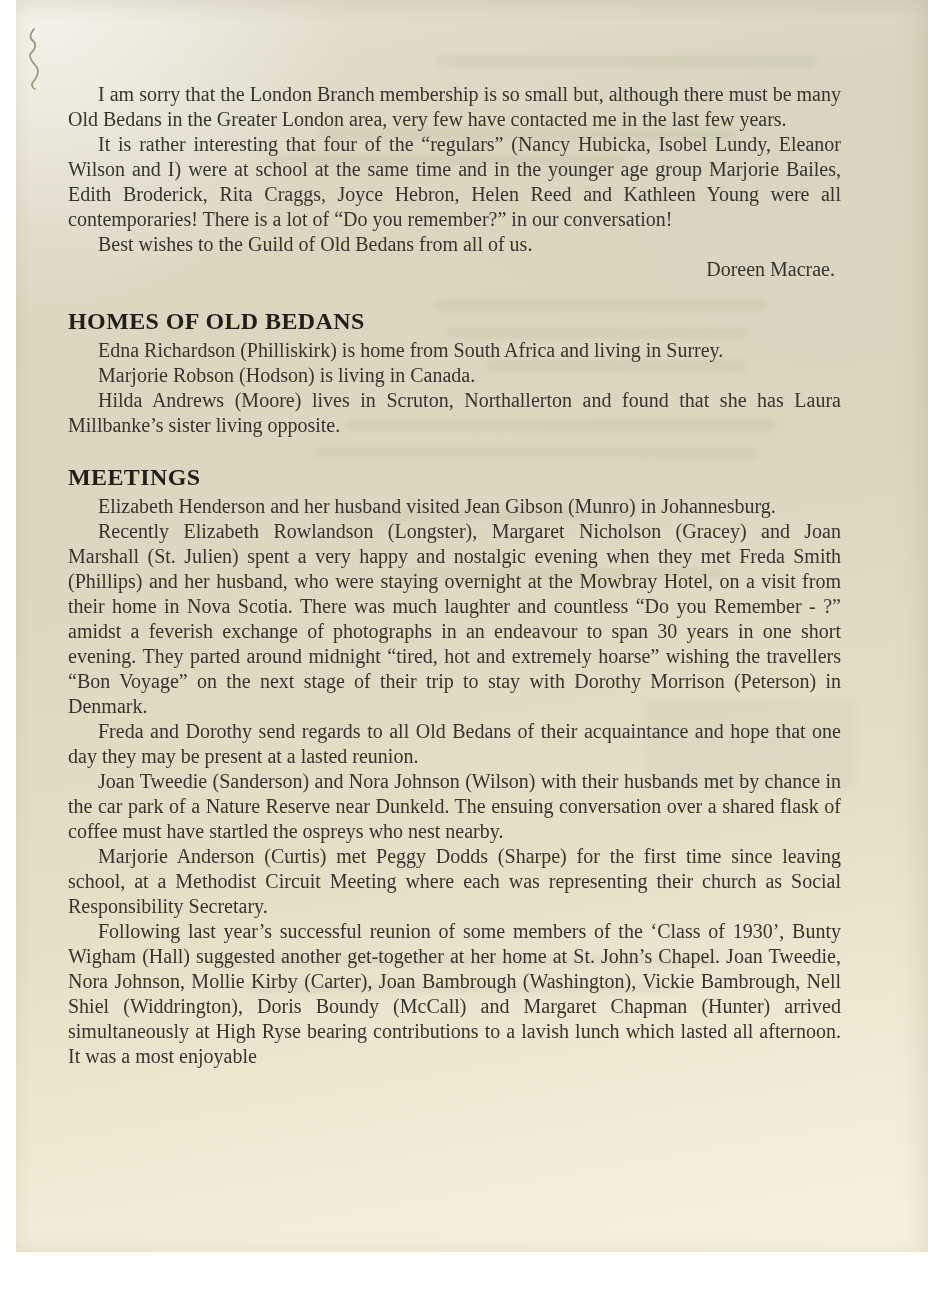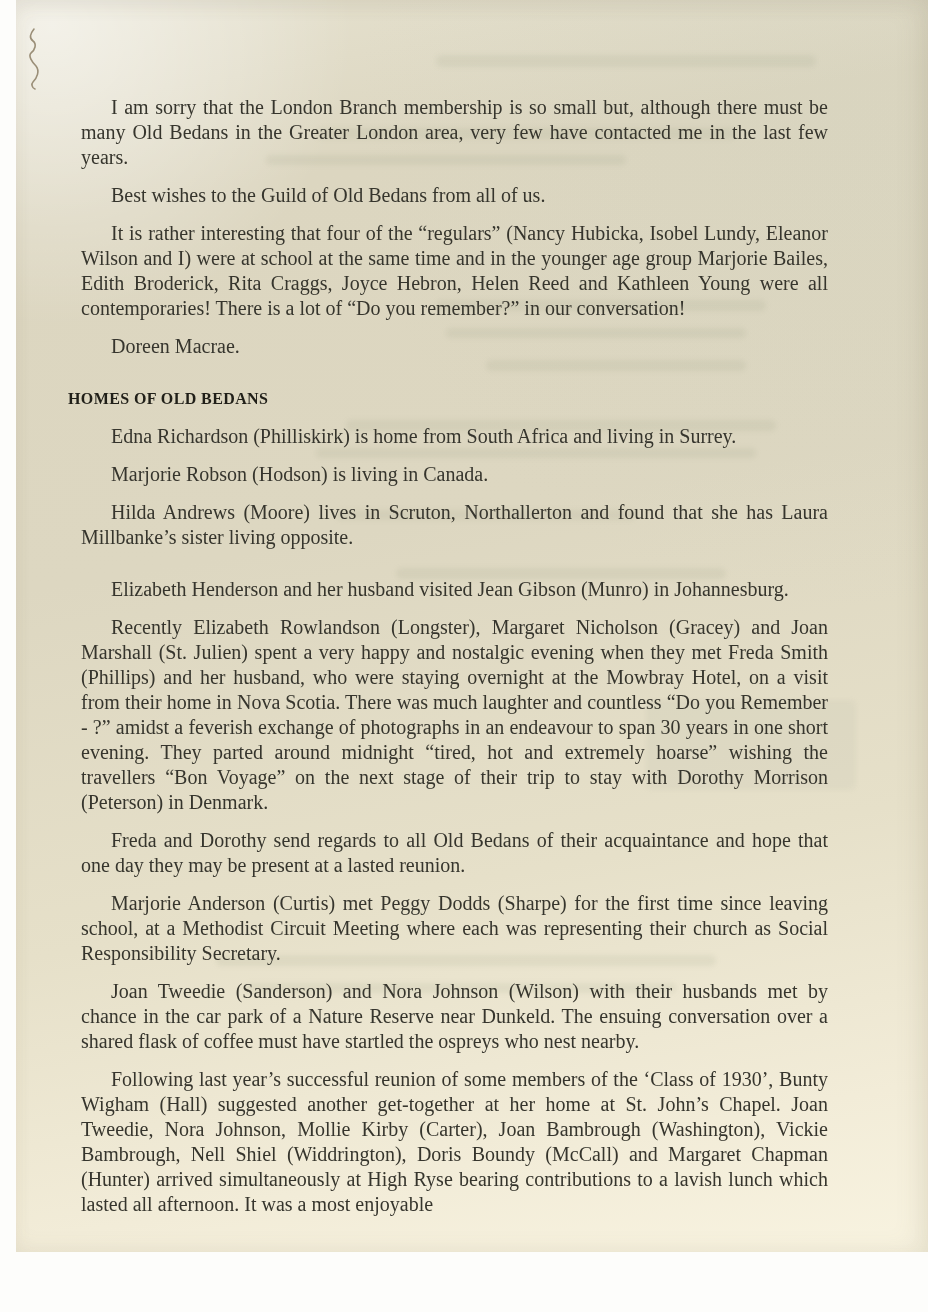--- a/index.html
+++ b/index.html
@@ -47,34 +47,34 @@
     position: absolute;
     left: 68px;           
     top: 82px;
     width: 773px;
     color: #36352d;
     font-size: 20px;
     line-height: 25px;
     text-align: justify;
   }
   .text-col p {
-    margin: 13px;
+    margin: 0;
     text-indent: 30px;
   }
   .signature {
-    text-align: left;
+    text-align: right;
     padding-right: 6px;
     text-indent: 0;
     margin-top: 1px;
     font-family: Liberation Serif, serif;
   }
   .section { margin-top: 27px; }
   .section h2 {
     margin: 0 0 4px 0;
-    font-size: 16px;
+    font-size: 24px;
     line-height: 25px;
     color: #201f18;
     letter-spacing: 0.4px;
     font-weight: bold;
     text-align: left;
   }
 </style>
 </head>
 <body>
 
@@ -98,35 +98,36 @@
   </div>
 
   <svg class="pen-mark" viewBox="0 0 34 66">
     <path d="M14,3 C10,8 9,12 13,15 C17,18 15,24 11,27 C8,30 12,36 16,40 C20,45 17,52 13,56 C11,58 12,62 15,63" fill="none" stroke="#9a8e77" stroke-width="1.6" stroke-linecap="round"></path>
   </svg>
 
   <div class="text-col">
 
     <div class="intro">
       <p>I am sorry that the London Branch membership is so small but, although there must be many Old Bedans in the Greater London area, very few have contacted me in the last few years.</p>
+      <p>It is rather interesting that four of the “regulars” (Nancy Hubicka, Isobel Lundy, Eleanor Wilson and I) were at school at the same time and in the younger age group Marjorie Bailes, Edith Broderick, Rita Craggs, Joyce Hebron, Helen Reed and Kathleen Young were all contemporaries!  There is a lot of “Do you remember?” in our conversation!</p>
       <p>Best wishes to the Guild of Old Bedans from all of us.</p>
-      <p>It is rather interesting that four of the “regulars” (Nancy Hubicka, Isobel Lundy, Eleanor Wilson and I) were at school at the same time and in the younger age group Marjorie Bailes, Edith Broderick, Rita Craggs, Joyce Hebron, Helen Reed and Kathleen Young were all contemporaries!  There is a lot of “Do you remember?” in our conversation!</p>
       <p class="signature">Doreen Macrae.</p>
     </div>
 
     <div class="section">
       <h2>HOMES OF OLD BEDANS</h2>
       <p>Edna Richardson (Philliskirk) is home from South Africa and living in Surrey.</p>
       <p>Marjorie Robson (Hodson) is living in Canada.</p>
       <p>Hilda Andrews (Moore) lives in Scruton, Northallerton and found that she has Laura Millbanke’s sister living opposite.</p>
     </div>
 
     <div class="section">
+      <h2>MEETINGS</h2>
       <p>Elizabeth Henderson and her husband visited Jean Gibson (Munro) in Johannesburg.</p>
       <p>Recently Elizabeth Rowlandson (Longster), Margaret Nicholson (Gracey) and Joan Marshall (St. Julien) spent a very happy and nostalgic evening when they met Freda Smith (Phillips) and her husband, who were staying overnight at the Mowbray Hotel, on a visit from their home in Nova Scotia.  There was much laughter and countless “Do you Remember - ?” amidst a feverish exchange of photographs in an endeavour to span 30 years in one short evening.  They parted around midnight “tired, hot and extremely hoarse” wishing the travellers “Bon Voyage” on the next stage of their trip to stay with Dorothy Morrison (Peterson) in Denmark.</p>
       <p>Freda and Dorothy send regards to all Old Bedans of their acquaintance and hope that one day they may be present at a lasted reunion.</p>
+      <p>Joan Tweedie (Sanderson) and Nora Johnson (Wilson) with their husbands met by chance in the car park of a Nature Reserve near Dunkeld.  The ensuing conversation over a shared flask of coffee must have startled the ospreys who nest nearby.</p>
       <p>Marjorie Anderson (Curtis) met Peggy Dodds (Sharpe) for the first time since leaving school, at a Methodist Circuit Meeting where each was representing their church as Social Responsibility Secretary.</p>
-      <p>Joan Tweedie (Sanderson) and Nora Johnson (Wilson) with their husbands met by chance in the car park of a Nature Reserve near Dunkeld.  The ensuing conversation over a shared flask of coffee must have startled the ospreys who nest nearby.</p>
       <p>Following last year’s successful reunion of some members of the ‘Class of 1930’, Bunty Wigham (Hall) suggested another get-together at her home at St. John’s Chapel.  Joan Tweedie, Nora Johnson, Mollie Kirby (Carter), Joan Bambrough (Washington), Vickie Bambrough, Nell Shiel (Widdrington), Doris Boundy (McCall) and Margaret Chapman (Hunter) arrived simultaneously at High Ryse bearing contributions to a lavish lunch which lasted all afternoon.  It was a most enjoyable</p>
     </div>
 
   </div>
 </div>
 
 </body></html>

